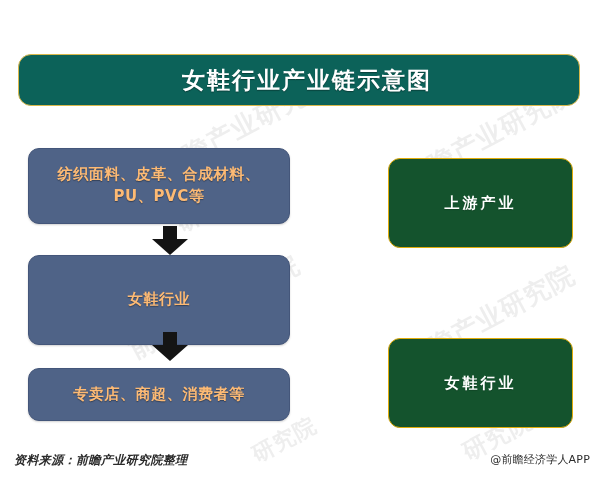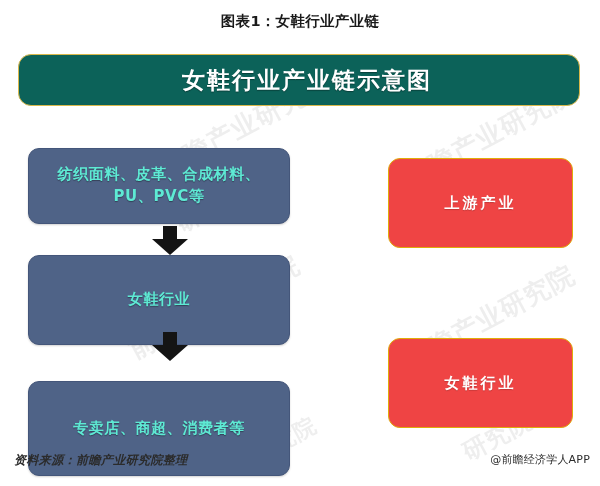--- a/index.html
+++ b/index.html
@@ -103,39 +103,39 @@
     border: 1px solid #44567a;
     border-radius: 11px;
     box-sizing: border-box;
     display: flex;
     align-items: center;
     justify-content: center;
     text-align: center;
     box-shadow: 0 1px 2px rgba(0,0,0,0.18);
   }
   .blue-box .box-text {
-    color: #5eead4;
+    color: #fdba74;
     font-weight: 700;
     font-size: 15px;
     line-height: 1.45;
     letter-spacing: 0.6px;
     font-family: "DejaVu Sans", sans-serif;
     text-shadow: 0 1px 1px rgba(0,0,0,0.35);
     padding: 0 18px;
   }
   #blue-box-1 { top: 148px; height: 76px; }
   #blue-box-2 { top: 255px; height: 90px; }
-  #blue-box-3 { top: 381px; height: 95px; }
+  #blue-box-3 { top: 368px; height: 53px; }
 
   
   .yellow-box {
     position: absolute;
     left: 388px;
     width: 185px;
-    background: #ef4444;
+    background: #14532d;
     border: 1px solid #e0ac0a;
     border-radius: 12px;
     box-sizing: border-box;
     display: flex;
     align-items: center;
     justify-content: center;
   }
   .yellow-box .box-text {
     color: #ffffff;
     font-weight: 700;
@@ -187,21 +187,20 @@
   <div class="wm wm-a">前瞻产业研究院</div>
   <div class="wm wm-b">前瞻产业研究院</div>
   <div class="wm wm-c">前瞻产业研究院</div>
   <div class="wm wm-d">前瞻产业研究院</div>
   <div class="wm wm-e">研究院</div>
   <div class="wm wm-f">研究院</div>
   <div class="wm wm-g">研究院</div>
   <div class="wm-logo"></div>
   <div class="wm-logo2"></div>
 
-  <div id="chart-title">图表1：女鞋行业产业链</div>
 
   <div id="banner">
     <span class="banner-text">女鞋行业产业链示意图</span>
   </div>
 
   <div class="blue-box" id="blue-box-1">
     <span class="box-text">纺织面料、皮革、合成材料、PU、PVC等</span>
   </div>
 
   <div class="arrow" id="arrow-1">

